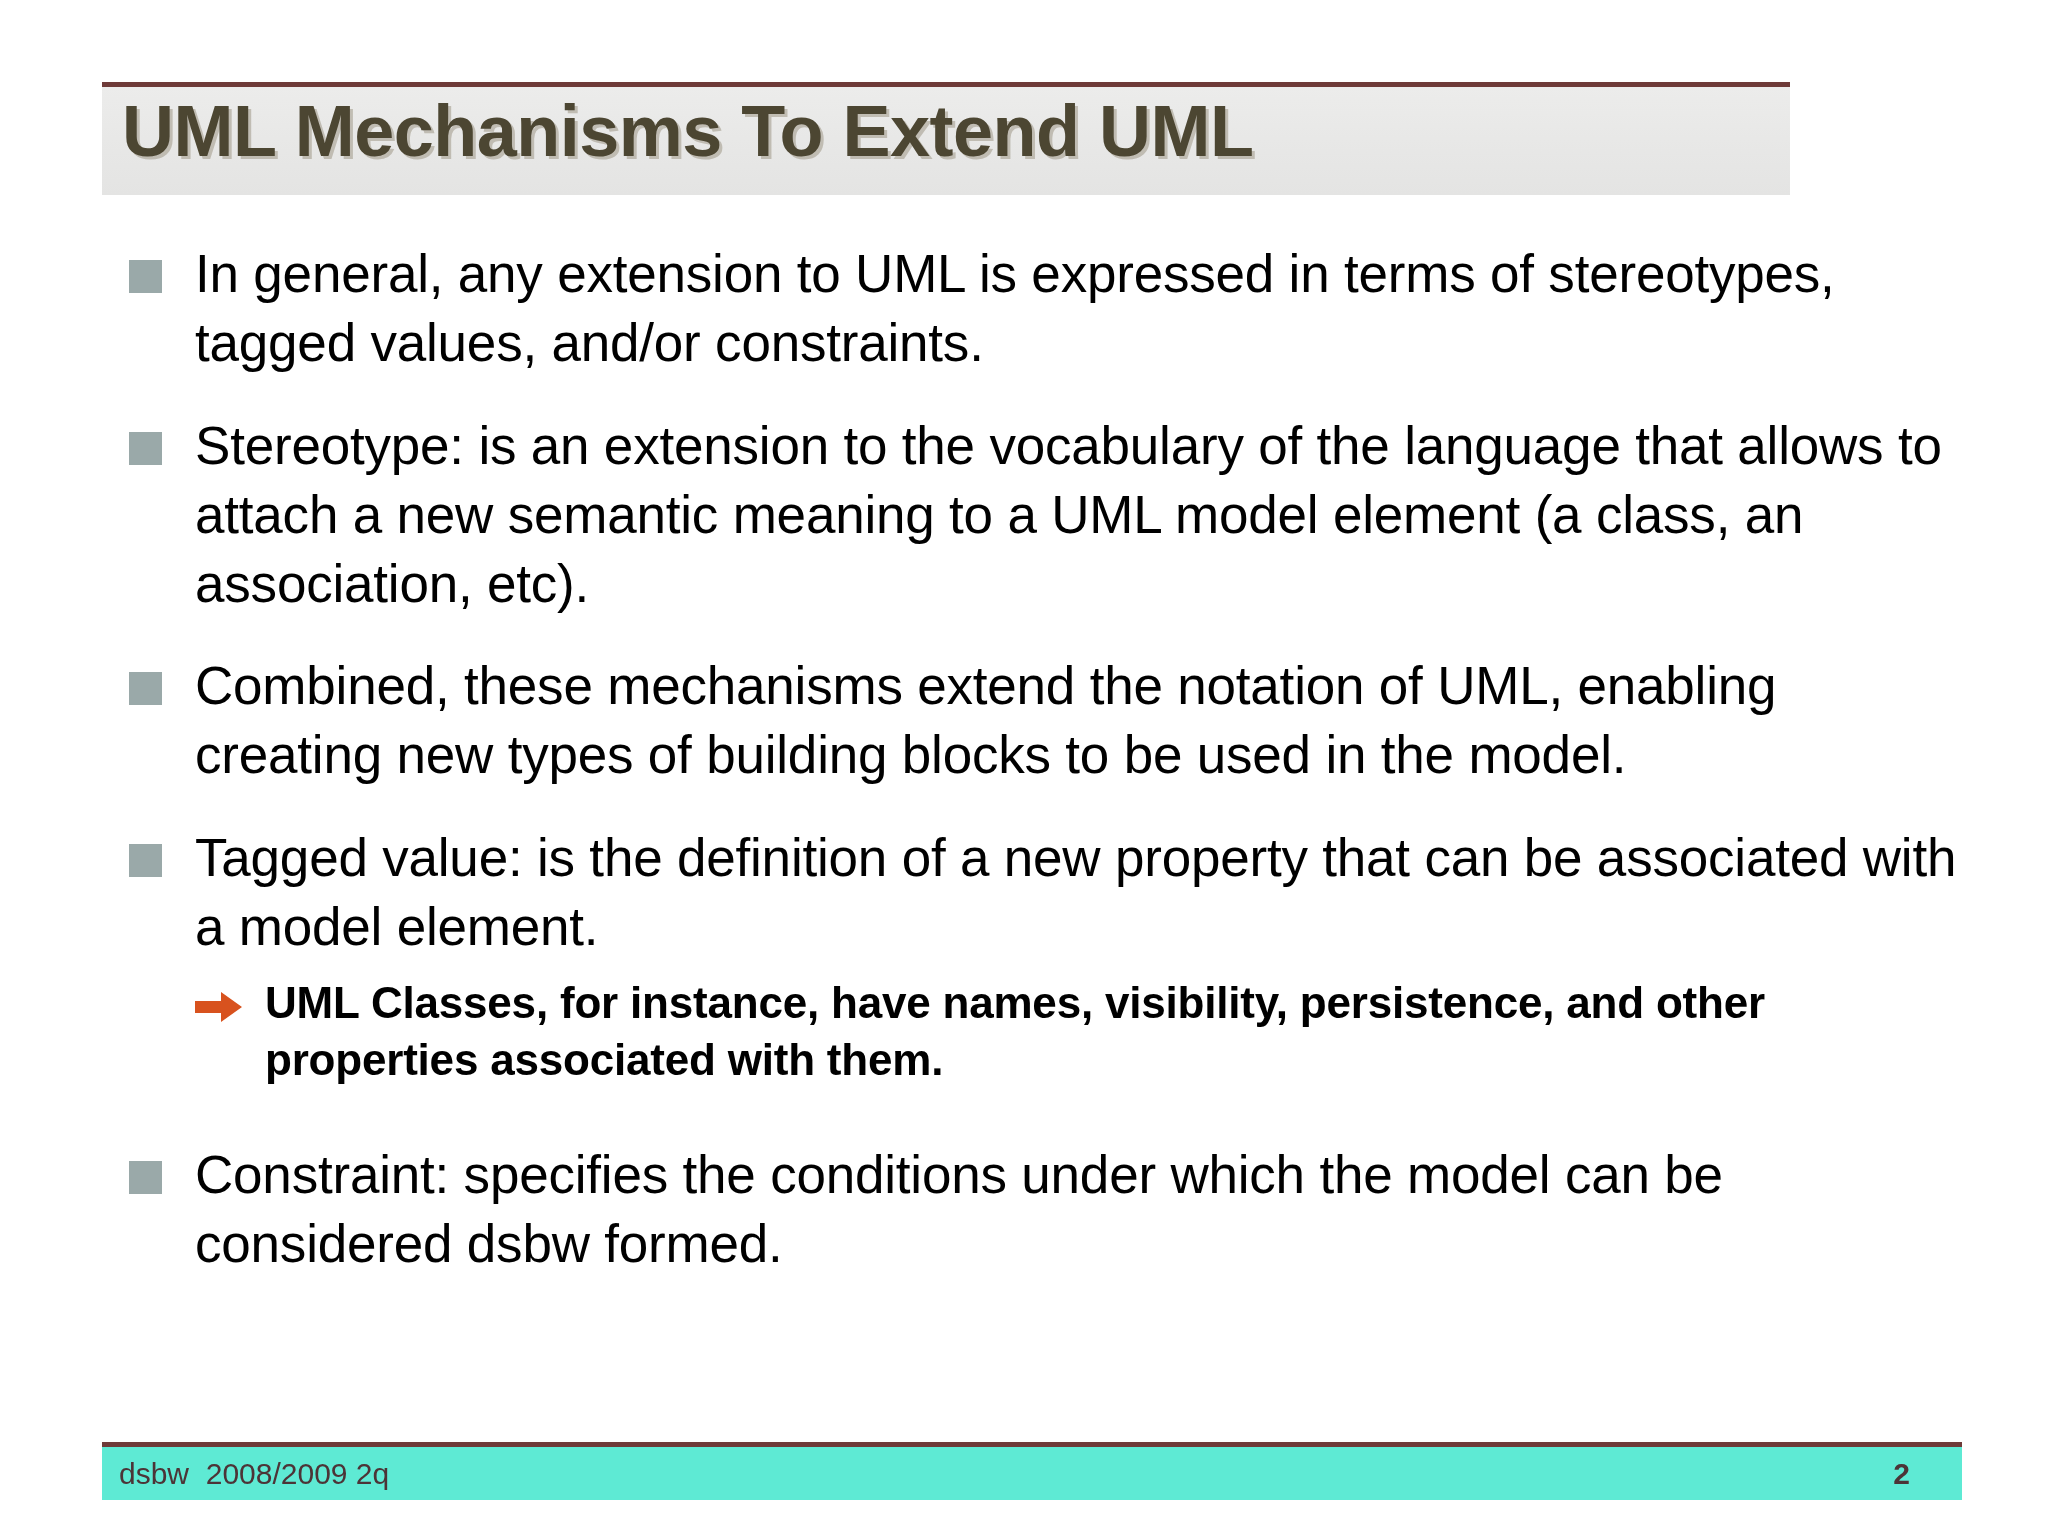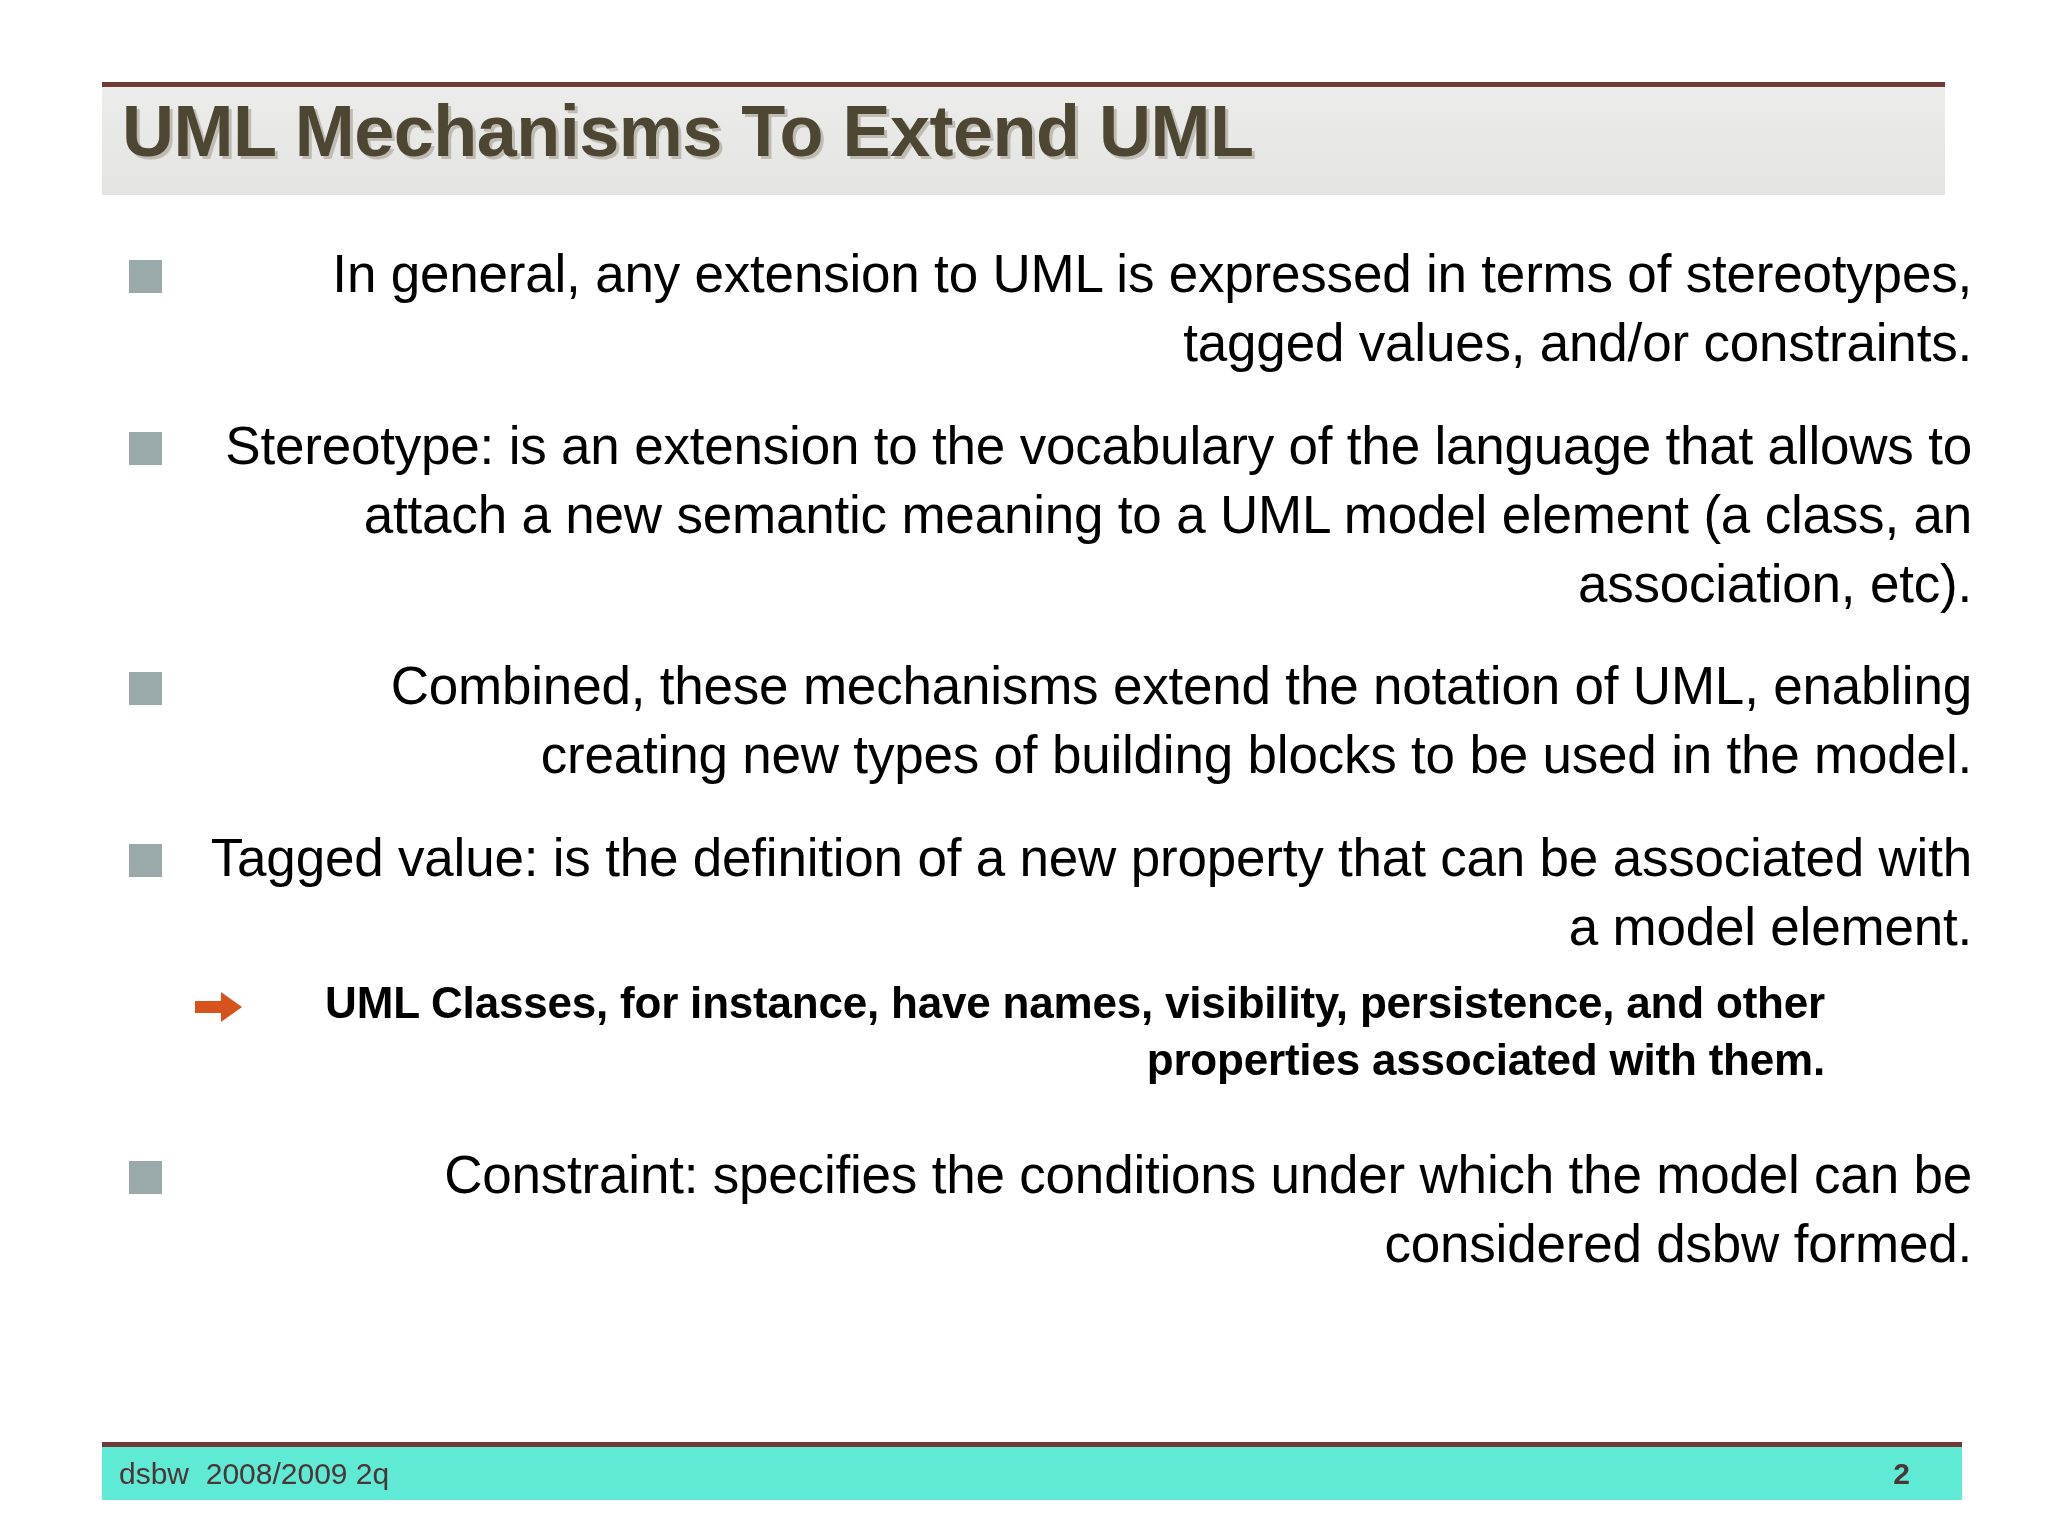--- a/index.html
+++ b/index.html
@@ -22,21 +22,21 @@
     width: 2048px;
     height: 1536px;
     background: #ffffff;
   }
 
   
   .title-band {
     position: absolute;
     left: 102px;
     top: 82px;
-    width: 1843px;
+    width: 1688px;
     height: 113px;
     background: linear-gradient(to bottom, #ececeb 0%, #e7e7e6 60%, #e4e4e3 100%);
     border-top: 5px solid #6e3a38;
     box-sizing: border-box;
   }
   .title-text {
     position: absolute;
     left: 20px;
     top: 8px;
     font-size: 72px;
@@ -47,21 +47,20 @@
     white-space: nowrap;
     text-shadow: 3px 3px 0px rgba(170,165,150,0.65);
   }
 
   
   .body {
     position: absolute;
     left: 102px;
     top: 240px;
     width: 1870px;
-    text-align: right;
   }
 
   .bullet-row {
     display: flex;
     align-items: flex-start;
     margin-bottom: 34px;
   }
   .bullet-row.tight { margin-bottom: 12px; }
 
   .marker-sq {

